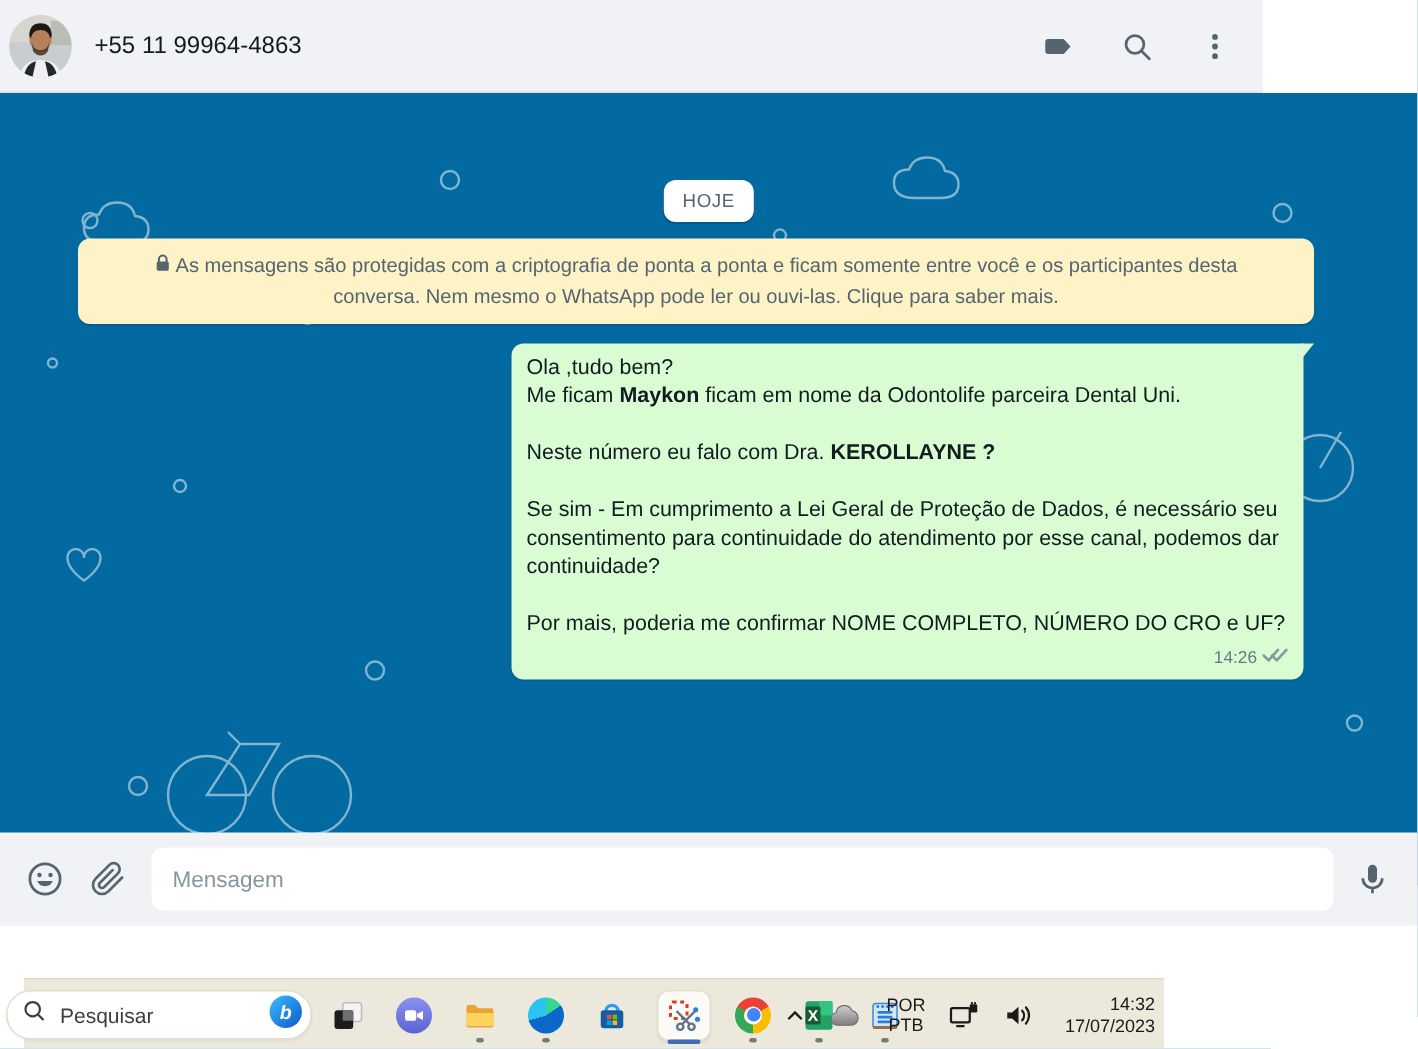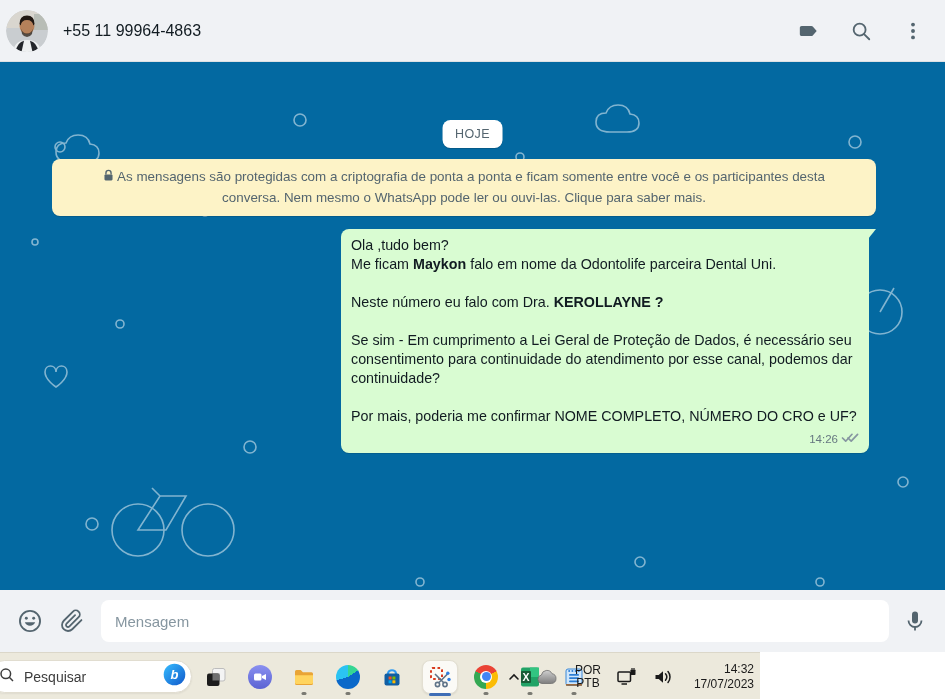--- a/index.html
+++ b/index.html
@@ -1,21 +1,21 @@
 <!DOCTYPE html>
 <html><head>
 <meta charset="utf-8">
 <style>
   html,body{margin:0;padding:0;background:#fff;}
   *{box-sizing:border-box;}
   .screen{position:relative;width:945px;height:699px;overflow:hidden;
           font-family:"Liberation Sans",sans-serif;background:#fff;}
 
   
-  .chat-header{position:absolute;top:0;left:0;width:945px;height:62px;
+  .chat-header{position:absolute;top:0;left:0;width:842px;height:62px;
     background:#f0f2f5;border-bottom:1px solid #dde1e4;display:flex;align-items:center;padding:0 20px 0 6px;}
   .avatar{width:42px;height:42px;border-radius:50%;overflow:hidden;flex:0 0 auto;cursor:pointer;}
   .contact-name{margin-left:15px;font-size:16px;color:#111b21;flex:1;}
   .header-icons{display:flex;align-items:center;gap:28px;}
   .hicon{width:24px;height:24px;display:flex;align-items:center;justify-content:center;cursor:pointer;}
 
   
   .chat-area{position:absolute;top:62px;left:0;width:945px;height:528px;background:#0369a1;overflow:hidden;}
   .doodles{position:absolute;inset:0;opacity:.5;pointer-events:none;}
   .date-chip{position:absolute;top:58px;left:50%;transform:translateX(-50%);
@@ -30,30 +30,30 @@
     border-radius:8px 0 8px 8px;padding:7px 10px 6px 10px;
     box-shadow:0 1px .5px rgba(11,20,26,.13);color:#111b21;font-size:14.3px;line-height:19px;}
   .bubble::after{content:"";position:absolute;top:0;right:-7px;width:0;height:0;
     border-left:8px solid #d9fcd2;border-bottom:10px solid transparent;}
   .bubble .para{min-height:19px;white-space:pre-wrap;}
   .bubble strong{font-weight:700;}
   .msg-meta{display:flex;justify-content:flex-end;align-items:center;gap:3px;
     height:15px;margin-top:6px;color:#667781;font-size:11.5px;}
 
   
-  .composer{position:absolute;top:590px;left:0;width:945px;height:62px;background:#f0f2f5;
+  .composer{position:absolute;top:555px;left:0;width:945px;height:62px;background:#f0f2f5;
     display:flex;align-items:center;padding:0 16px;}
   .cicon{width:28px;height:28px;display:flex;align-items:center;justify-content:center;cursor:pointer;flex:0 0 auto;}
   .clip{margin-left:14px;}
   .msg-input{flex:1;height:42px;margin:0 12px 0 15px;border:none;outline:none;background:#fff;
     border-radius:8px;padding:0 14px;font-size:15px;color:#111b21;font-family:"Liberation Sans",sans-serif;}
   .msg-input::placeholder{color:#8696a0;}
 
   
-  .taskbar{position:absolute;top:652px;left:0;width:760px;height:47px;background:#ece9dc;border-top:1px solid #dbd7c9;}
+  .taskbar{position:absolute;top:652px;left:16px;width:760px;height:47px;background:#ece9dc;border-top:1px solid #dbd7c9;}
   .tb-search{position:absolute;left:-12px;top:7px;height:33px;width:204px;background:#fff;
     border:1px solid #e1ddd0;border-radius:17px;display:flex;align-items:center;cursor:pointer;
     box-shadow:0 1px 2px rgba(0,0,0,.06);}
   .tb-search .mag{margin-left:10px;}
   .tb-search .label{margin-left:9px;font-size:14px;color:#3d3d3d;flex:1;}
   .tb-search .bing{margin-right:5px;}
   .tb-apps{position:absolute;left:204px;top:0;height:47px;display:flex;align-items:center;}
   .app{position:relative;width:24px;height:40px;margin-right:20px;display:flex;align-items:center;justify-content:center;cursor:pointer;}
   .app .dot{position:absolute;bottom:2px;left:50%;transform:translateX(-50%);width:5px;height:3px;border-radius:2px;background:#7a7a72;}
   .app-snip{width:36px;height:40px;margin-left:-2px;margin-right:16px;}
@@ -157,21 +157,21 @@
         <svg width="11" height="13" viewBox="0 0 12 14">
             <path d="M3.2 6 V4.2 a2.8 2.8 0 0 1 5.6 0 V6" fill="none" stroke="#54656f" stroke-width="1.5"></path>
             <rect x="1.6" y="5.8" width="8.8" height="6.6" rx="1.2" fill="#54656f"></rect>
           </svg>
       </span><span>As mensagens são protegidas com a criptografia de ponta a ponta e ficam somente entre você e os participantes desta conversa. Nem mesmo o WhatsApp pode ler ou ouvi-las. Clique para saber mais.</span>
     </div>
 
     <div class="bubble">
       <div>
           <div class="para"><span>Ola ,tudo bem?</span></div>
-          <div class="para"><span>Me ficam </span><strong>Maykon</strong><span> falo em nome da Odontolife parceira Dental Uni.</span></div>
+          <div class="para"><span>Me ficam </span><strong>Maykon</strong><span> ficam em nome da Odontolife parceira Dental Uni.</span></div>
           <div class="para">&nbsp;</div>
           <div class="para"><span>Neste número eu falo com Dra. </span><strong>KEROLLAYNE ?</strong></div>
           <div class="para">&nbsp;</div>
           <div class="para"><span>Se sim - Em cumprimento a Lei Geral de Proteção de Dados, é necessário seu consentimento para continuidade do atendimento por esse canal, podemos dar continuidade?</span></div>
           <div class="para">&nbsp;</div>
           <div class="para"><span>Por mais, poderia me confirmar NOME COMPLETO, NÚMERO DO CRO e UF?</span></div>
         </div>
       <div class="msg-meta">
         <span>14:26</span>
         <span>

